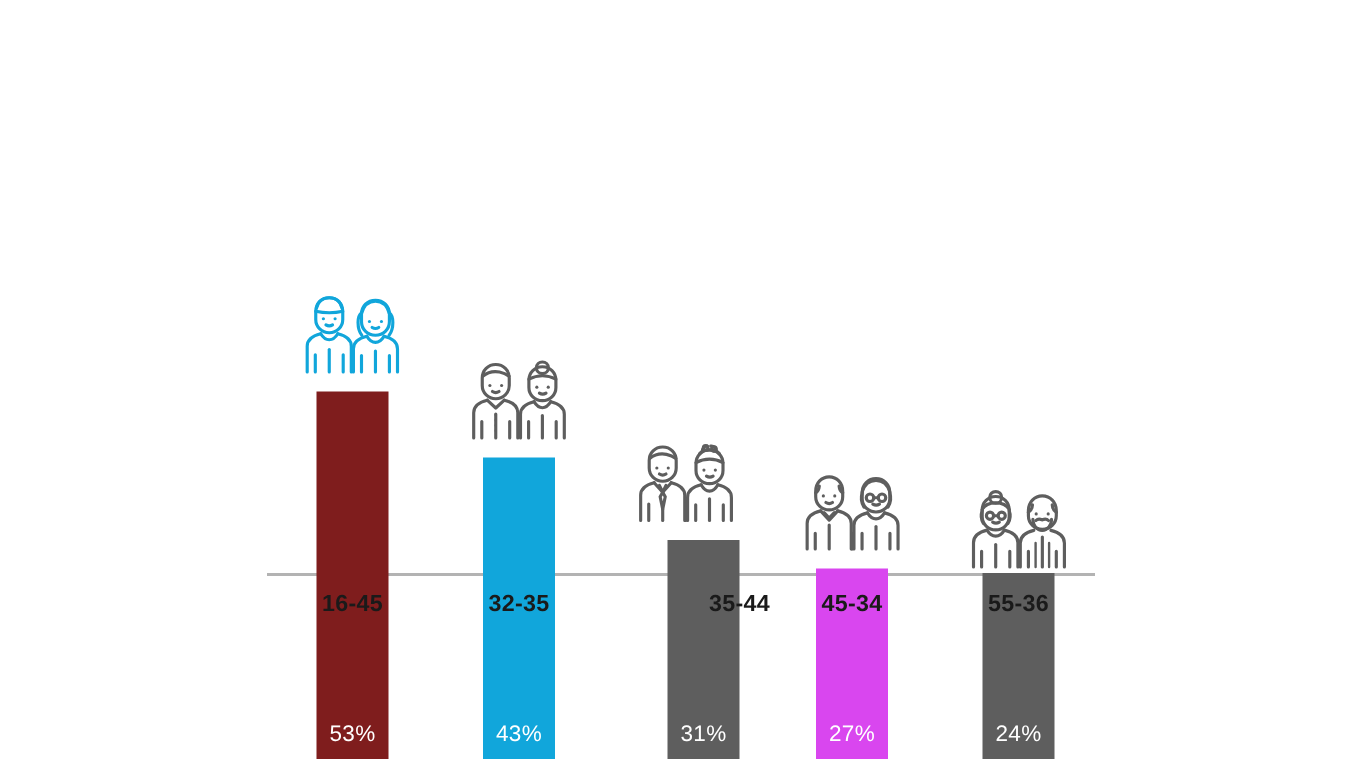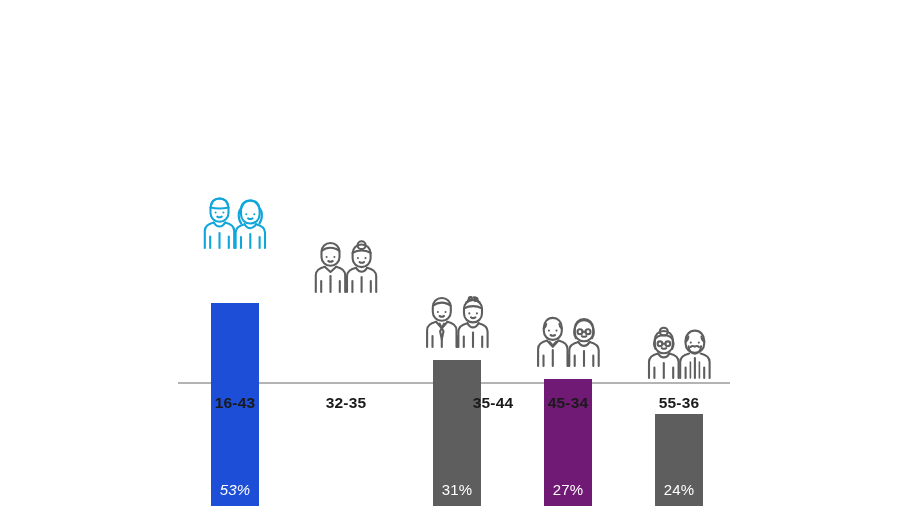--- a/index.html
+++ b/index.html
@@ -122,24 +122,24 @@
             <path d="M51.1 26.3c1.4.9 3 .9 4.4 0"></path>
 
             <path d="M47.6 32.2c-5.4 1.3-9 4-9 8.4V56"></path>
             <path d="M59 32.2c5.4 1.3 9 4 9 8.4V56"></path>
             <path d="M47.6 32.2c1.6 2.6 3.7 4 5.7 4s4.1-1.4 5.7-4"></path>
             <path d="M44 56V45M62.6 56V45"></path>
             <path d="M53.3 42V56"></path>
           </g>
         </svg>
       </div>
-      <div class="bar-rect" style="height:203px; background:#1d4ed8;font-style:italic;">
+      <div class="bar-rect" style="height:245px; background:#7f1d1d;">
         <div class="bar-value">53%</div>
       </div>
-      <div class="bar-label" style="bottom:94px;">16-43</div>
+      <div class="bar-label" style="bottom:94px;">16-45</div>
     </div>
 
     <div class="bar-group" style="left:322px; height:506px;">
       <div class="bar-icon" style="bottom:208px;">
         <svg viewBox="0 0 76 62" width="76" height="62" aria-hidden="true">
           <g fill="none" stroke="#5e5e5e" stroke-width="2.1" stroke-linecap="round" stroke-linejoin="round">
 
             <path d="M13.5 16c0-5.2 3.9-9 9-9s9 3.8 9 9v5c0 5-4 8.8-9 8.8s-9-3.8-9-8.8z"></path>
             <path d="M13.8 14.8c3.2-2.6 7-3.6 11.2-2.8 2.6.5 4.8 1.6 6.4 2.8"></path>
             <circle cx="18.6" cy="21" r="1.05" fill="#5e5e5e" stroke="none"></circle>
@@ -160,20 +160,23 @@
             <circle cx="57.5" cy="22.1" r="1.05" fill="#5e5e5e" stroke="none"></circle>
             <path d="M51.6 26.1c1.4.9 3 .9 4.4 0"></path>
 
             <path d="M48 31.8c-5.4 1.3-9 4-9 8.4V56"></path>
             <path d="M59.2 31.8c5.4 1.3 9 4 9 8.4V56"></path>
             <path d="M48 31.8c1.6 2.6 3.7 4 5.6 4s4-1.4 5.6-4"></path>
             <path d="M44.4 56V45M62.8 56V45"></path>
             <path d="M53.6 41V56"></path>
           </g>
         </svg>
+      </div>
+      <div class="bar-rect" style="height:201px; background:#11a6db;">
+        <div class="bar-value">43%</div>
       </div>
       <div class="bar-label" style="bottom:94px;">32-35</div>
     </div>
 
     <div class="bar-group" style="left:433px; height:506px;">
       <div class="bar-icon" style="bottom:153px;">
         <svg viewBox="0 0 76 62" width="76" height="62" aria-hidden="true">
           <g fill="none" stroke="#5e5e5e" stroke-width="2.1" stroke-linecap="round" stroke-linejoin="round">
 
             <path d="M13.8 16c0-5.2 3.9-9 9-9s9 3.8 9 9v5c0 5-4 8.8-9 8.8s-9-3.8-9-8.8z"></path>
@@ -201,21 +204,21 @@
             <path d="M52 26.4c1.4.9 3 .9 4.4 0"></path>
 
             <path d="M48.4 32.2c-5.4 1.3-9 4-9 8.4V56"></path>
             <path d="M59.6 32.2c5.4 1.3 9 4 9 8.4V56"></path>
             <path d="M48.4 32.2c1.6 2.8 3.7 4.2 5.6 4.2s4-1.4 5.6-4.2"></path>
             <path d="M44.8 56V45.5M63.2 56V45.5"></path>
             <path d="M54 41.5V56"></path>
           </g>
         </svg>
       </div>
-      <div class="bar-rect" style="height:146px; background:#5e5e5e;">
+      <div class="bar-rect" style="height:146px; background:#5e5e5e;margin-left:12px;">
         <div class="bar-value">31%</div>
       </div>
       <div class="bar-label" style="bottom:94px;margin-left:36px;">35-44</div>
     </div>
 
     <div class="bar-group" style="left:544px; height:506px;">
       <div class="bar-icon" style="bottom:134px;">
         <svg viewBox="0 0 76 62" width="76" height="62" aria-hidden="true">
           <g fill="none" stroke="#5e5e5e" stroke-width="2.1" stroke-linecap="round" stroke-linejoin="round">
 
@@ -241,21 +244,21 @@
             <path d="M51.9 26.1c1.4.9 3 .9 4.4 0"></path>
 
             <path d="M48.3 31.9c-5.4 1.3-9 4-9 8.4V56"></path>
             <path d="M59.7 31.9c5.4 1.3 9 4 9 8.4V56"></path>
             <path d="M48.3 31.9c1.6 2.6 3.7 4 5.7 4s4.1-1.4 5.7-4"></path>
             <path d="M44.7 56V45.5M63.3 56V45.5"></path>
             <path d="M54 41V56"></path>
           </g>
         </svg>
       </div>
-      <div class="bar-rect" style="height:127px; background:#701a75;">
+      <div class="bar-rect" style="height:127px; background:#d946ef;">
         <div class="bar-value">27%</div>
       </div>
       <div class="bar-label" style="bottom:94px;">45-34</div>
     </div>
 
     <div class="bar-group" style="left:655px; height:506px;">
       <div class="bar-icon" style="bottom:122px;">
         <svg viewBox="0 0 76 62" width="76" height="62" aria-hidden="true">
           <g fill="none" stroke="#5e5e5e" stroke-width="2.1" stroke-linecap="round" stroke-linejoin="round">
 
@@ -282,20 +285,20 @@
             <path d="M47.6 24.2c0 4.4 2.8 7.4 6.2 7.4s6.2-3 6.2-7.4"></path>
 
             <path d="M48.2 31.6c-5.4 1.3-9 4-9 8.4V56"></path>
             <path d="M59.6 31.6c5.4 1.3 9 4 9 8.4V56"></path>
             <path d="M44.6 56V45.5M63.2 56V45.5"></path>
             <path d="M53.9 36V56"></path>
             <path d="M49.4 40V56M58.4 40V56" stroke-width="1.6"></path>
           </g>
         </svg>
       </div>
-      <div class="bar-rect" style="height:92px; background:#5e5e5e;">
+      <div class="bar-rect" style="height:124px; background:#5e5e5e;">
         <div class="bar-value">24%</div>
       </div>
       <div class="bar-label" style="bottom:94px;">55-36</div>
     </div>
 
   </div>
 </div>
 
 </body></html>

